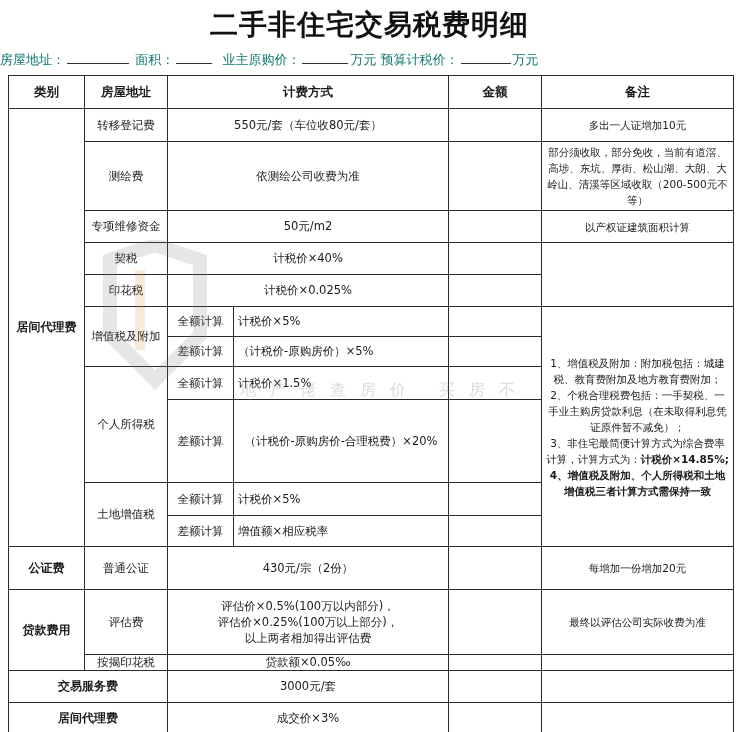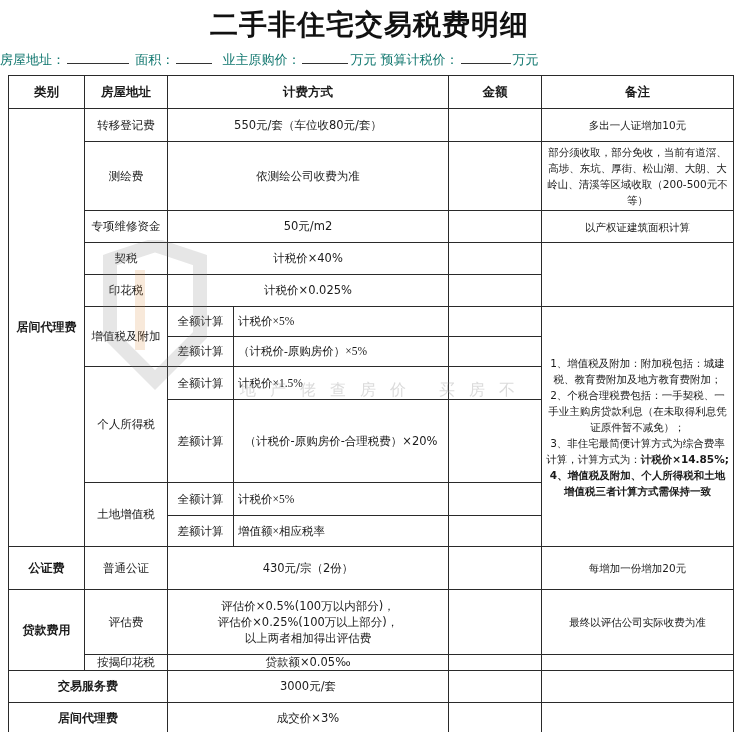--- a/index.html
+++ b/index.html
@@ -7,21 +7,21 @@
          font-family: "DejaVu Sans", "Liberation Sans", sans-serif; color: #1a1a1a; }
   .title { position: absolute; left: 0; top: 6px; width: 739px; text-align: center;
            font-size: 28px; font-weight: bold; letter-spacing: 1px; color: #111; }
   .info { position: absolute; left: 0; top: 51px; font-size: 13px; color: #0f766e; white-space: nowrap; }
   .info .blank { display: inline-block; border-bottom: 1px solid #333; height: 12px; vertical-align: baseline; margin: 0 2px; }
   table.fee { position: absolute; left: 8px; top: 75px; border-collapse: collapse; table-layout: fixed;
               width: 725px; font-size: 11.5px; }
   table.fee td, table.fee th { border: 1.5px solid #2a2a2a; padding: 0 4px; text-align: center; vertical-align: middle; overflow: hidden; }
   table.fee th { font-weight: bold; font-size: 12.5px; height: 31px; }
   .cat { font-weight: bold; font-size: 12px; }
-  .left { text-align: left !important; font-family: Liberation Serif, serif; }
+  .left { text-align: left !important; }
   .remark { text-align: left; font-size: 10.5px; line-height: 16px; padding: 2px 4px !important; }
   .bold { font-weight: bold; }
   .watermark { position: absolute; left: 90px; top: 230px; width: 520px; height: 200px; pointer-events: none; z-index: 5; }
   .wm-shield { position: absolute; left: 10px; top: 10px; width: 110px; height: 150px; opacity: 0.18; }
   .wm-big { position: absolute; left: 150px; top: 40px; font-size: 70px; font-weight: bold; color: #9a9a9a; opacity: 0.28; letter-spacing: 40px; white-space: nowrap; }
   .wm-small { position: absolute; left: 150px; top: 150px; font-size: 16px; color: #999; opacity: 0.35; letter-spacing: 14px; white-space: nowrap; }
 </style>
 </head>
 <body>
 

